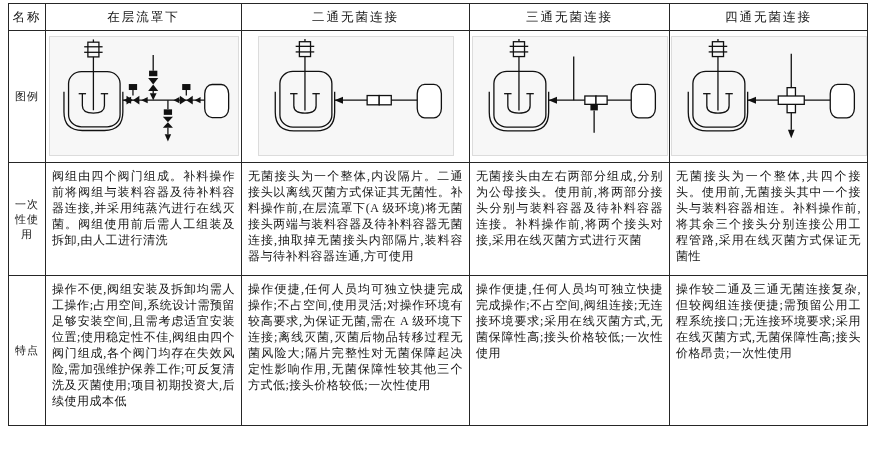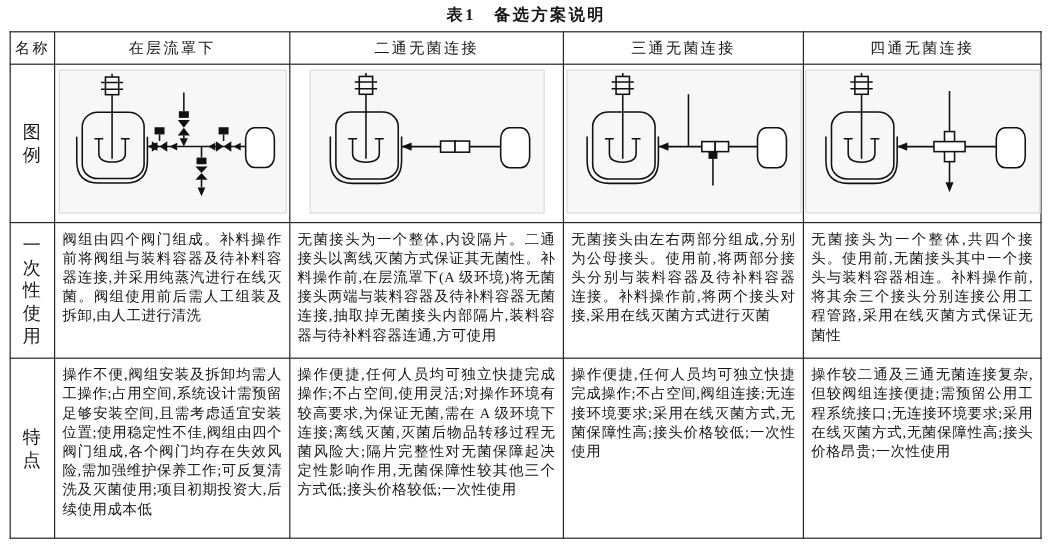--- a/index.html
+++ b/index.html
@@ -7,35 +7,34 @@
   .page{width:877px;height:464px;position:relative;}
   .caption{width:100%;text-align:center;padding-top:4px;font-size:13.5px;font-weight:bold;
     letter-spacing:2px;height:19px;}
   table.tbl{border-collapse:collapse;table-layout:fixed;width:859px;margin-left:8px;margin-top:3px;}
   .tbl th,.tbl td{border:1px solid #262626;padding:0;}
   .tbl th{font-weight:normal;font-size:12.5px;letter-spacing:2px;text-align:center;vertical-align:middle;}
   tr.hdr{height:27px;}
   tr.legend{height:132px;}
   tr.principle{height:113px;}
   tr.features{height:150px;}
-  td.lbl{font-size:15px;letter-spacing:1px;text-align:center;vertical-align:middle;padding:0 3px;}
+  td.lbl{font-size:11px;letter-spacing:1px;text-align:center;vertical-align:middle;padding:0 3px;}
   td.txt{font-size:12px;line-height:16px;text-align:justify;vertical-align:top;
     padding:5px 6px 2px 6px;letter-spacing:0.5px;margin-top:48px;}
   td.diag-cell{text-align:center;vertical-align:middle;}
   .diagram{display:inline-block;background:#f7f7f7;border:1px solid #dcdcdc;padding:1px 2px;line-height:0;}
   svg .ln{stroke:#111;stroke-width:1.4;fill:none;}
   svg .fl{fill:#111;stroke:none;}
   svg .wh{fill:#ffffff;stroke:#111;stroke-width:1.4;}
 </style>
 </head>
 <body>
 
 <div class="page">
 
-  <div class="caption">表1　备选方案说明</div>
 
   <table class="tbl">
     <colgroup>
       <col style="width:37px">
         <col style="width:196px">
         <col style="width:228px">
       <col style="width:200px">
         <col style="width:198px">
     </colgroup>
 

